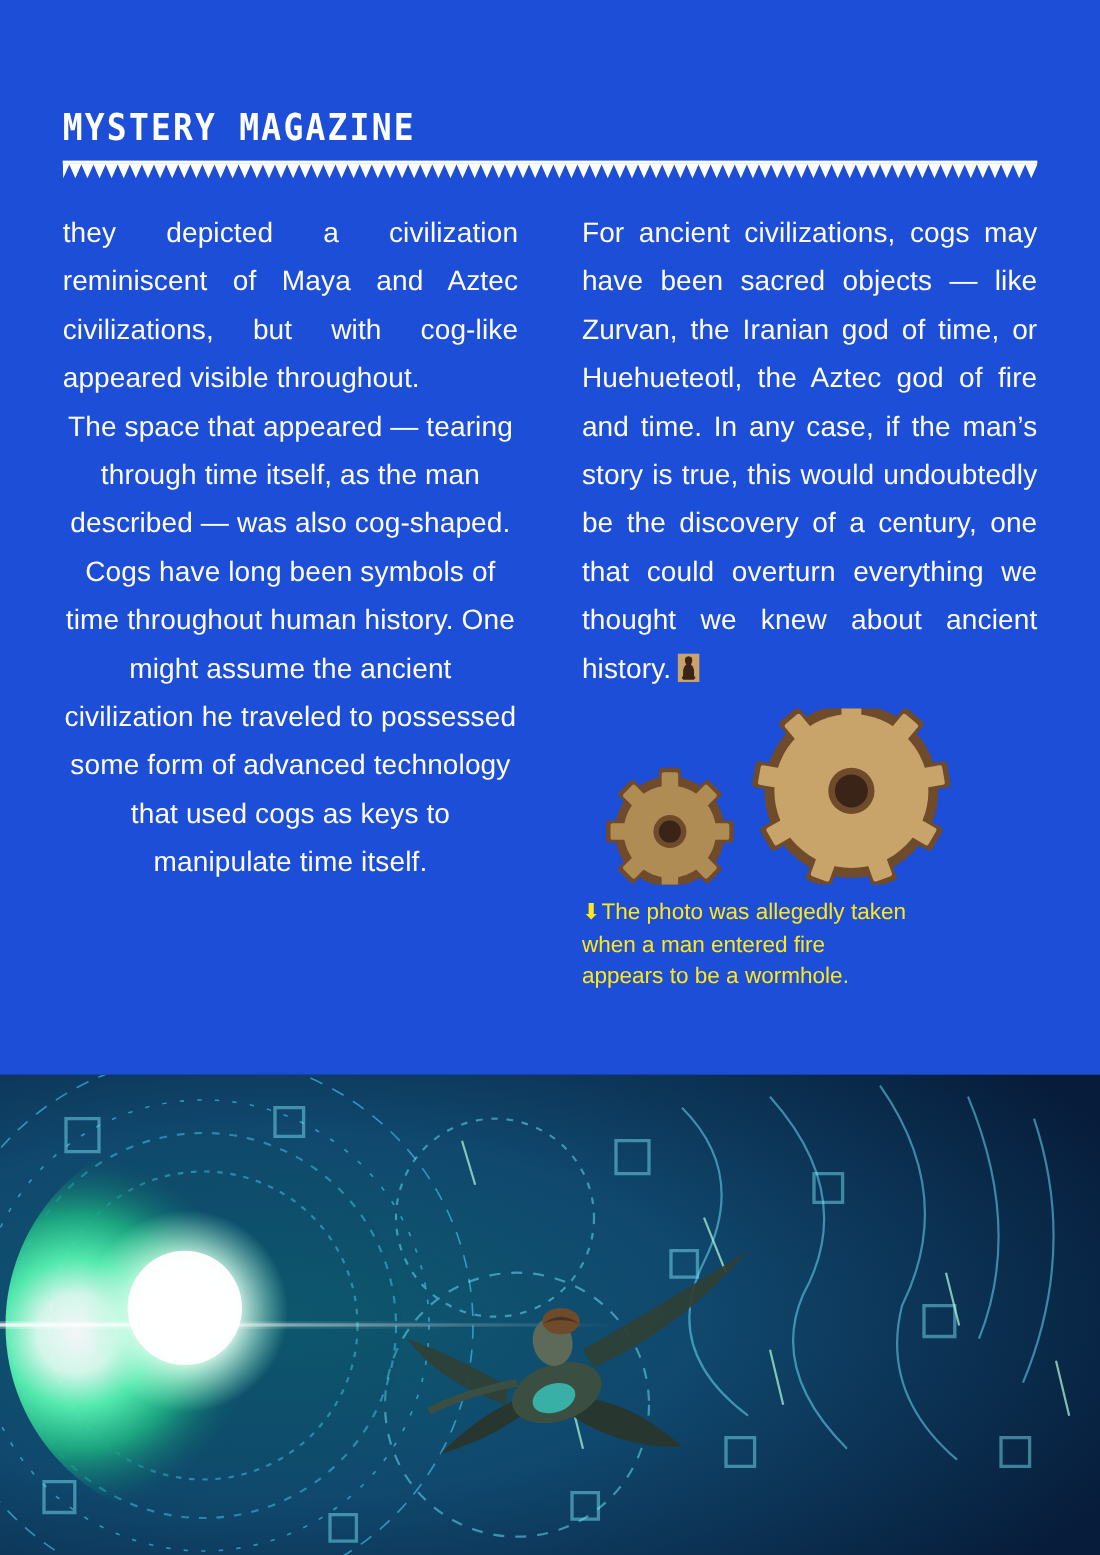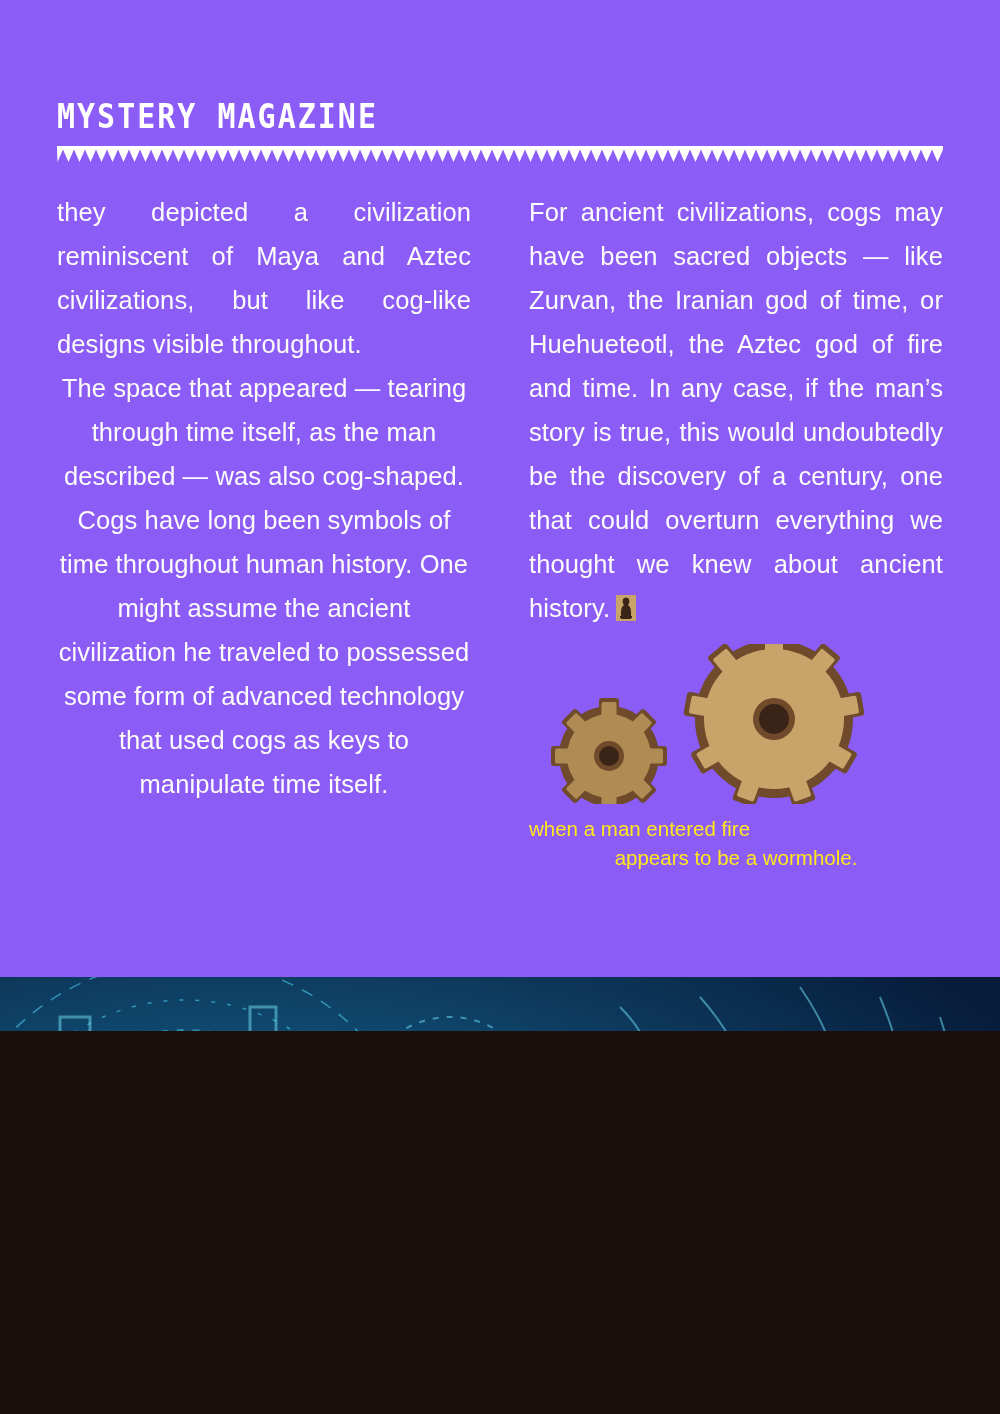--- a/index.html
+++ b/index.html
@@ -10,22 +10,22 @@
   body {
     width: 1000px;
     height: 1414px;
     overflow: hidden;
     font-family: "Liberation Sans", sans-serif;
   }
 
   .page {
     position: relative;
     width: 1000px;
-    height: 1031px;
-    background: #8b5cf6;
+    height: 1414px;
+    background: #1d4ed8;
     overflow: hidden;
   }
 
   
   .masthead {
     position: absolute;
     left: 57px;
     top: 104px;
     width: 886px;
   }
@@ -110,21 +110,21 @@
     line-height: 29px;
     text-align: justify;
     text-justify: inter-word;
   }
   .caption .arrow {
     color: #ffe81a;
     font-size: 20px;
     margin-right: 1px;
   }
   .caption p { margin: 0; }
-  .caption p.last { text-align: center; }
+  .caption p.last { text-align: left; }
 
   
   .photo {
     position: absolute;
     left: 0;
     top: 977px;
     width: 1000px;
     height: 437px;
     overflow: hidden;
     background: #07263a;
@@ -141,21 +141,21 @@
     <div class="masthead-rule"></div>
     <svg class="masthead-zigzag" viewBox="0 0 886 13" preserveAspectRatio="none">
       <path d="M0,0 L886,0 L886,0.5 L880.5,13 L875,0.5 L869.5,13 L864,0.5 L858.5,13 L853,0.5 L847.5,13 L842,0.5 L836.5,13 L831,0.5 L825.5,13 L820,0.5 L814.5,13 L809,0.5 L803.5,13 L798,0.5 L792.5,13 L787,0.5 L781.5,13 L776,0.5 L770.5,13 L765,0.5 L759.5,13 L754,0.5 L748.5,13 L743,0.5 L737.5,13 L732,0.5 L726.5,13 L721,0.5 L715.5,13 L710,0.5 L704.5,13 L699,0.5 L693.5,13 L688,0.5 L682.5,13 L677,0.5 L671.5,13 L666,0.5 L660.5,13 L655,0.5 L649.5,13 L644,0.5 L638.5,13 L633,0.5 L627.5,13 L622,0.5 L616.5,13 L611,0.5 L605.5,13 L600,0.5 L594.5,13 L589,0.5 L583.5,13 L578,0.5 L572.5,13 L567,0.5 L561.5,13 L556,0.5 L550.5,13 L545,0.5 L539.5,13 L534,0.5 L528.5,13 L523,0.5 L517.5,13 L512,0.5 L506.5,13 L501,0.5 L495.5,13 L490,0.5 L484.5,13 L479,0.5 L473.5,13 L468,0.5 L462.5,13 L457,0.5 L451.5,13 L446,0.5 L440.5,13 L435,0.5 L429.5,13 L424,0.5 L418.5,13 L413,0.5 L407.5,13 L402,0.5 L396.5,13 L391,0.5 L385.5,13 L380,0.5 L374.5,13 L369,0.5 L363.5,13 L358,0.5 L352.5,13 L347,0.5 L341.5,13 L336,0.5 L330.5,13 L325,0.5 L319.5,13 L314,0.5 L308.5,13 L303,0.5 L297.5,13 L292,0.5 L286.5,13 L281,0.5 L275.5,13 L270,0.5 L264.5,13 L259,0.5 L253.5,13 L248,0.5 L242.5,13 L237,0.5 L231.5,13 L226,0.5 L220.5,13 L215,0.5 L209.5,13 L204,0.5 L198.5,13 L193,0.5 L187.5,13 L182,0.5 L176.5,13 L171,0.5 L165.5,13 L160,0.5 L154.5,13 L149,0.5 L143.5,13 L138,0.5 L132.5,13 L127,0.5 L121.5,13 L116,0.5 L110.5,13 L105,0.5 L99.5,13 L94,0.5 L88.5,13 L83,0.5 L77.5,13 L72,0.5 L66.5,13 L61,0.5 L55.5,13 L50,0.5 L44.5,13 L39,0.5 L33.5,13 L28,0.5 L22.5,13 L17,0.5 L11.5,13 L6,0.5 L0.5,13 Z" fill="#ffffff"></path>
     </svg>
   </div>
 
   <div class="columns">
 
     <div class="col col-left">
       <div class="body-text">
-        <p>they depicted a civilization reminiscent of Maya and Aztec civilizations, but like cog-like designs visible throughout.</p>
+        <p>they depicted a civilization reminiscent of Maya and Aztec civilizations, but with cog-like appeared visible throughout.</p>
         <p>The space that appeared — tearing through time itself, as the man described — was also cog-shaped. Cogs have long been symbols of time throughout human history. One might assume the ancient civilization he traveled to possessed some form of advanced technology that used cogs as keys to manipulate time itself.</p>
       </div>
     </div>
 
     <div class="col col-right">
       <div class="body-text">
         <p class="last-para"><span>For ancient civilizations, cogs may have been sacred objects — like Zurvan, the Iranian god of time, or Huehueteotl, the Aztec god of fire and time. In any case, if the man’s story is true, this would undoubtedly be the discovery of a century, one that could overturn everything we thought we knew about ancient history.</span><span class="endmark"><svg viewBox="0 0 20 26" width="20" height="26">
                 <rect x="0" y="0" width="20" height="26" fill="#c9a46a"></rect>
                 <path d="M7 4 q3 -3 6 0 q1 4 -1 6 q3 2 3 7 l0 7 -10 0 0 -7 q0 -5 3 -7 q-2 -2 -1 -6z" fill="#3a2418"></path>
                 <path d="M4 21 l12 0 0 2 -12 0z" fill="#3a2418"></path>
@@ -225,20 +225,21 @@
                 <rect x="-7.5" y="-54" width="15" height="18" rx="2" transform="rotate(315)"></rect>
               </g>
               <circle cx="0" cy="0" r="15" fill="#6f4a2b"></circle>
               <circle cx="0" cy="0" r="10" fill="#3a2418"></circle>
             </g>
           </g>
         </svg>
       </div>
 
       <div class="caption">
+        <p><span class="arrow">⬇</span><span>The photo was allegedly taken</span></p>
         <p>when a man entered fire</p>
         <p class="last">appears to be a wormhole.</p>
       </div>
     </div>
   </div>
 
   <div class="photo">
     <svg width="1000" height="437" viewBox="0 0 1000 437">
       <defs>
         <radialGradient id="portalGlow" cx="0.18" cy="0.52" r="0.45">

